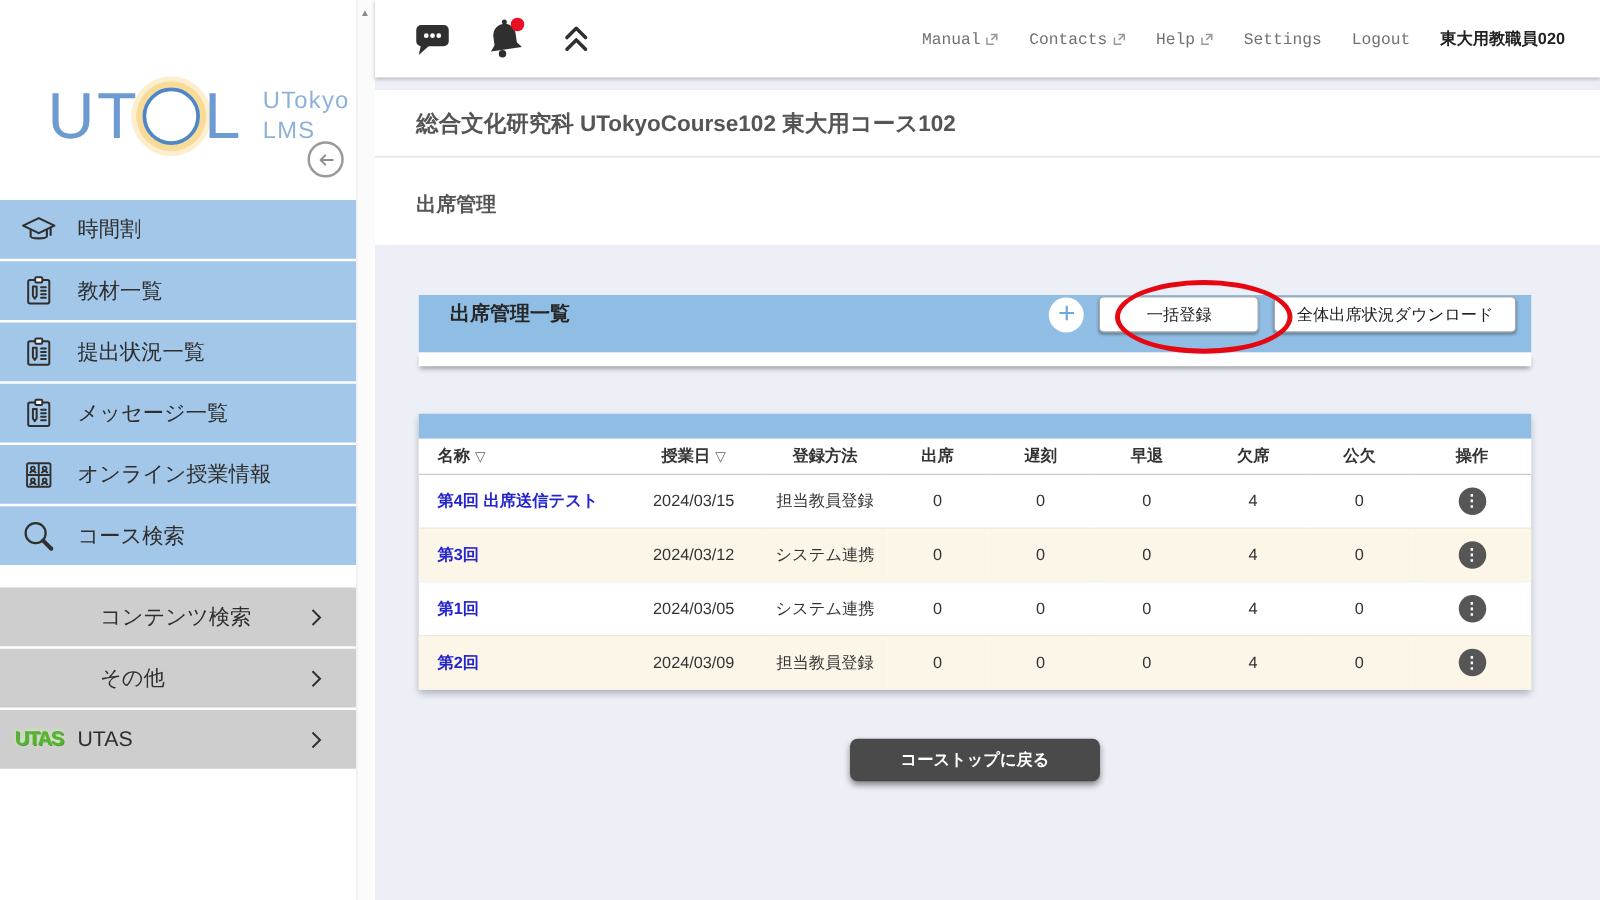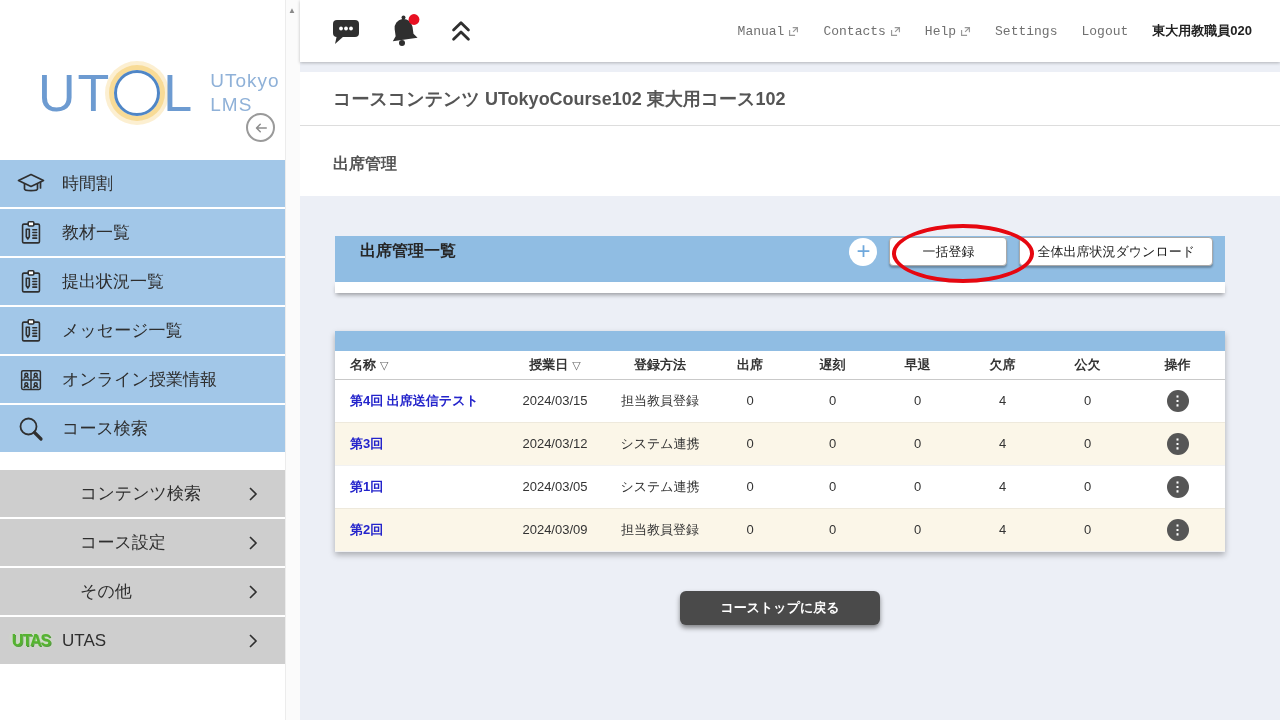--- a/index.html
+++ b/index.html
@@ -76,21 +76,21 @@
     width:28px; height:28px; border-radius:50%; background:#fff; color:#6fa8dc;
     font-size:24px; font-weight:300; display:flex; align-items:center; justify-content:center;
     border:none; cursor:pointer; line-height:1; padding-bottom:2px;
   }
   .white-btn {
     background:#fff; border:1px solid #a9a9a9; border-radius:4px; height:29px;
     font-size:13px; color:#222; padding:0 17px; cursor:pointer;
     box-shadow:0 2px 2px rgba(0,0,0,.28);
     font-family:inherit;
   }
-  .white-btn.bulk { width:118px; }
+  .white-btn.bulk { width:128px; }
   .shadow-strip { height:11px; background:#fff; box-shadow:0 3px 4px -1px rgba(0,0,0,.35); }
 
   .annotation-ellipse {
     position:absolute; left:592px; top:28px; width:142px; height:59px;
     border:4px solid #e60710; border-radius:50%; pointer-events:none; z-index:9;
   }
 
   .table-card { margin-top:38px; background:#fff; box-shadow:0 3px 6px rgba(0,0,0,.28); }
   .table-bluestrip { height:20px; background:#90bde3; }
   table.att { width:890px; border-collapse:collapse; table-layout:fixed; }
@@ -218,28 +218,20 @@
     <nav>
       <div class="menu-item gray">
         <span class="mi-label">コンテンツ検索</span>
         <span class="chev">
           <svg width="12" height="16" viewBox="0 0 12 16" fill="none" stroke="#2f2f2f" stroke-width="1.6">
               <path d="M3 2 L9 8 L3 14"></path>
             </svg>
         </span>
       </div>
       <div class="menu-item gray">
-        <span class="mi-label">コース設定</span>
-        <span class="chev">
-          <svg width="12" height="16" viewBox="0 0 12 16" fill="none" stroke="#2f2f2f" stroke-width="1.6">
-              <path d="M3 2 L9 8 L3 14"></path>
-            </svg>
-        </span>
-      </div>
-      <div class="menu-item gray">
         <span class="mi-label">その他</span>
         <span class="chev">
           <svg width="12" height="16" viewBox="0 0 12 16" fill="none" stroke="#2f2f2f" stroke-width="1.6">
               <path d="M3 2 L9 8 L3 14"></path>
             </svg>
         </span>
       </div>
       <div class="menu-item gray with-icon">
         <span class="utas-badge">UTAS</span>
         <span class="mi-label">UTAS</span>
@@ -309,21 +301,21 @@
         <span class="top-link">
           <span>Logout</span>
         </span>
         <span class="user-name">東大用教職員020</span>
       </div>
     </header>
 
     <div class="band-gap"></div>
 
     <section class="title-band">
-      <h1 class="course-title">コースコンテンツ UTokyoCourse102 東大用コース102</h1>
+      <h1 class="course-title">総合文化研究科 UTokyoCourse102 東大用コース102</h1>
     </section>
     <section class="subtitle-band">
       <h2 class="section-title">出席管理</h2>
     </section>
 
     <div class="content">
       <div class="panel-col">
 
         <div class="panel-header">
           <span class="panel-title">出席管理一覧</span>

